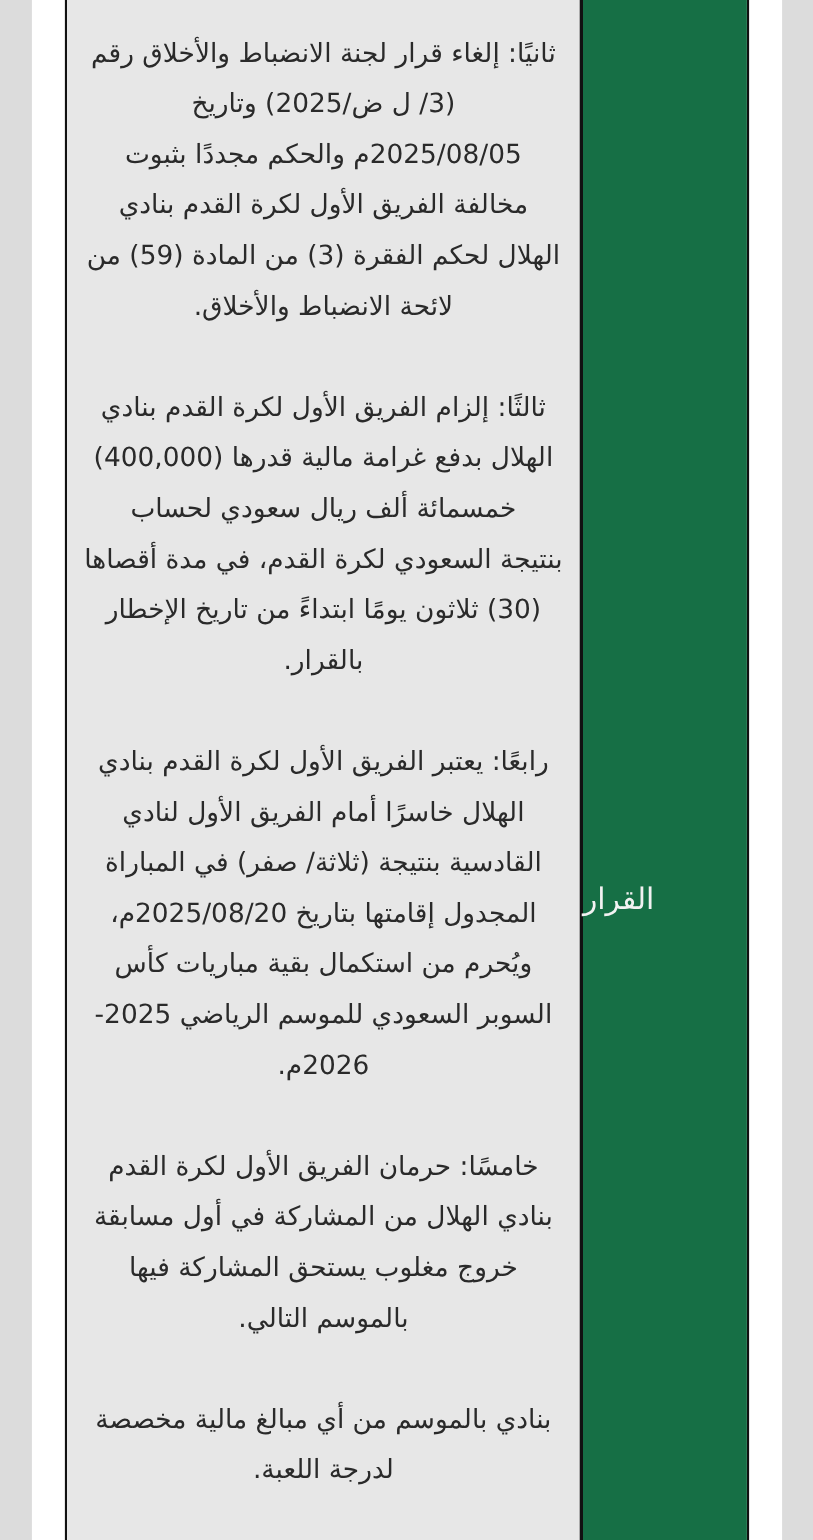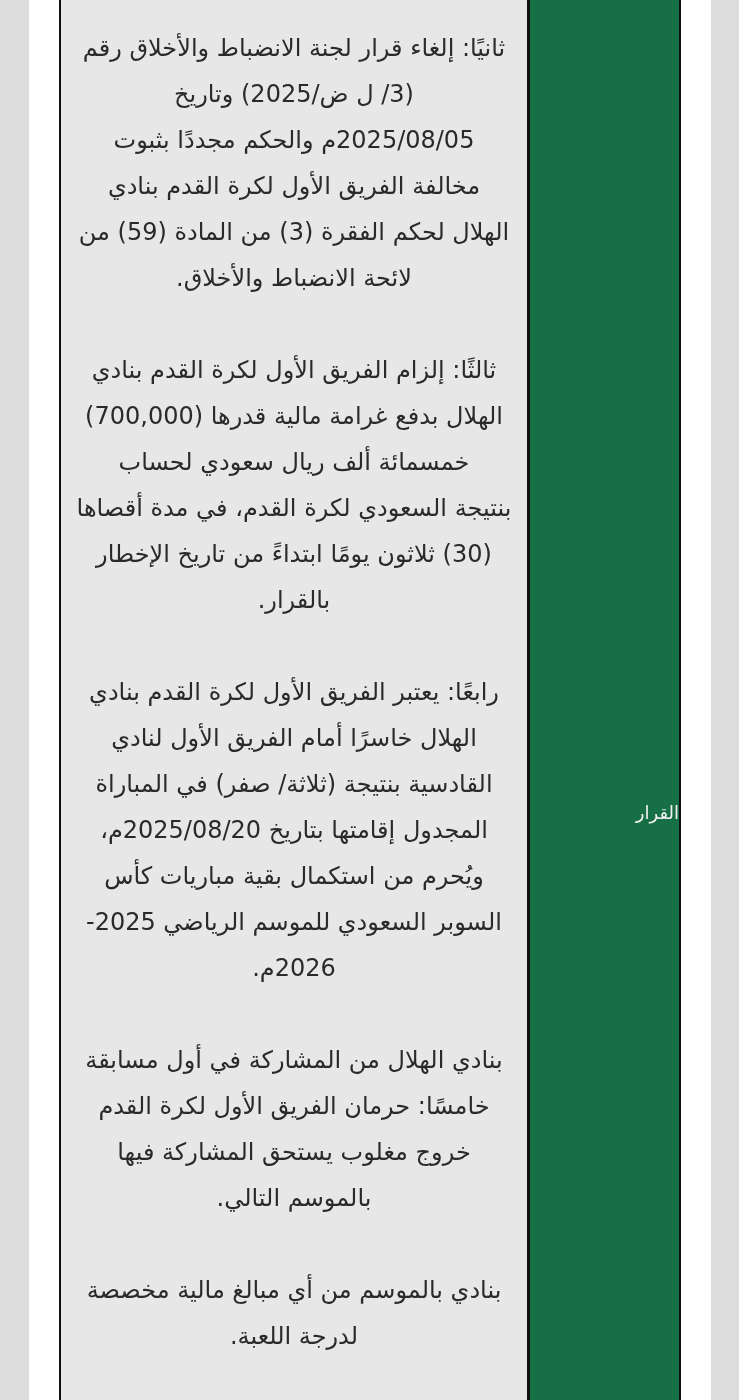--- a/index.html
+++ b/index.html
@@ -56,24 +56,24 @@
       flex: 1;
       height: 1400px;
       background: #166f45;
       position: relative;
     }
     .label-text {
       position: absolute;
       top: 802px;
       left: 0;
       right: 0;
-      text-align: right;
+      text-align: left;
       direction: rtl;
       font-family: "DejaVu Sans", sans-serif;
-      font-size: 18px;
+      font-size: 27px;
       color: #f2f2f2;
     }
     .para {
       margin: 0 0 46px 0;
     }
     .line {
       display: block;
       height: 46px;
       line-height: 46px;
       white-space: nowrap;
@@ -92,40 +92,40 @@
         <span class="line">ثانيًا: إلغاء قرار لجنة الانضباط والأخلاق رقم</span>
         <span class="line">(3/ ل ض/2025) وتاريخ</span>
         <span class="line">2025/08/05م والحكم مجددًا بثبوت</span>
         <span class="line">مخالفة الفريق الأول لكرة القدم بنادي</span>
         <span class="line">الهلال لحكم الفقرة (3) من المادة (59) من</span>
         <span class="line">لائحة الانضباط والأخلاق.</span>
       </div>
 
       <div class="para">
         <span class="line">ثالثًا: إلزام الفريق الأول لكرة القدم بنادي</span>
-        <span class="line">الهلال بدفع غرامة مالية قدرها (700,000)</span>
+        <span class="line">الهلال بدفع غرامة مالية قدرها (400,000)</span>
         <span class="line">خمسمائة ألف ريال سعودي لحساب</span>
         <span class="line">بنتيجة السعودي لكرة القدم، في مدة أقصاها</span>
         <span class="line">(30) ثلاثون يومًا ابتداءً من تاريخ الإخطار</span>
         <span class="line">بالقرار.</span>
       </div>
 
       <div class="para">
         <span class="line">رابعًا: يعتبر الفريق الأول لكرة القدم بنادي</span>
         <span class="line">الهلال خاسرًا أمام الفريق الأول لنادي</span>
         <span class="line">القادسية بنتيجة (ثلاثة/ صفر) في المباراة</span>
         <span class="line">المجدول إقامتها بتاريخ 2025/08/20م،</span>
         <span class="line">ويُحرم من استكمال بقية مباريات كأس</span>
         <span class="line">السوبر السعودي للموسم الرياضي 2025-</span>
         <span class="line">2026م.</span>
       </div>
 
       <div class="para">
+        <span class="line">خامسًا: حرمان الفريق الأول لكرة القدم</span>
         <span class="line">بنادي الهلال من المشاركة في أول مسابقة</span>
-        <span class="line">خامسًا: حرمان الفريق الأول لكرة القدم</span>
         <span class="line">خروج مغلوب يستحق المشاركة فيها</span>
         <span class="line">بالموسم التالي.</span>
       </div>
 
       <div class="para">
         <span class="line">بنادي بالموسم من أي مبالغ مالية مخصصة</span>
         <span class="line">لدرجة اللعبة.</span>
       </div>
 
     </div>

